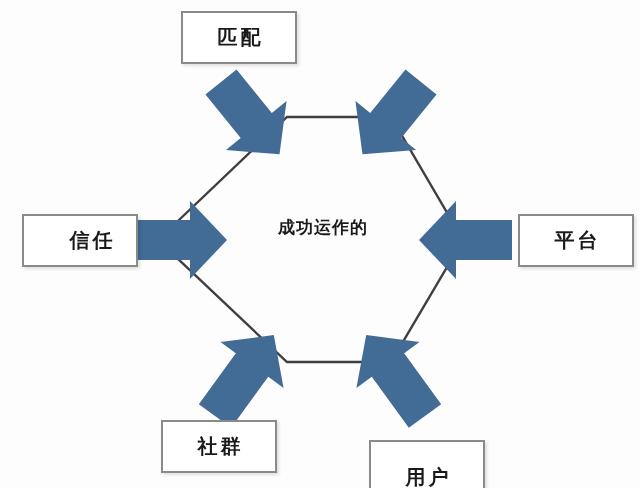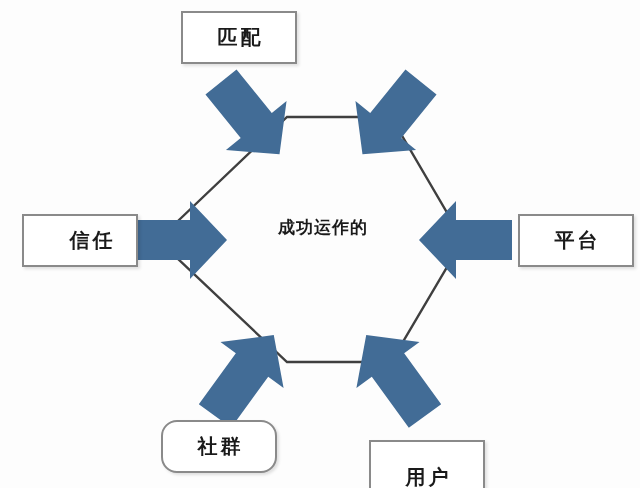--- a/index.html
+++ b/index.html
@@ -29,21 +29,21 @@
     border:2px solid var(--box-border);
     box-shadow:2px 2px 3px rgba(0,0,0,0.12);
     display:flex;align-items:center;justify-content:center;
     font-size:20px;font-weight:bold;letter-spacing:3px;
     text-indent:3px; 
   }
   .node-match     {left:161px;top:11px;margin-left:20px;}
   .node-resources {left:369px;top:12px;}
   .node-trust     {left:22px; top:214px;padding-left:22px;}
   .node-platform  {left:510px;top:214px;margin-left:8px;}
-  .node-community {left:161px;top:420px;border-radius:16px;}
+  .node-community {left:161px;top:420px;}
   .node-users     {left:369px;top:440px;align-items:flex-end;}
   .center-text{
     position:absolute;left:243px;top:215px;width:160px;
     text-align:center;font-size:17px;font-weight:bold;
     line-height:25px;letter-spacing:1px;
   }
 </style>
 </head>
 <body>
 

